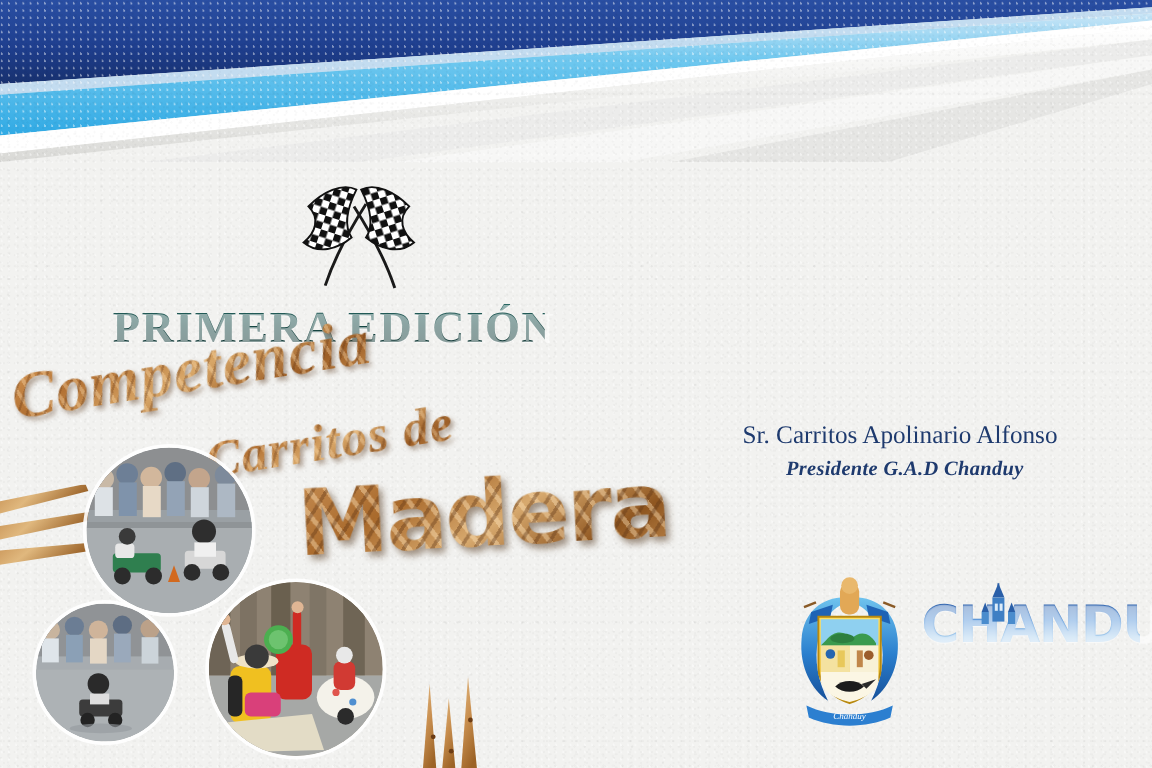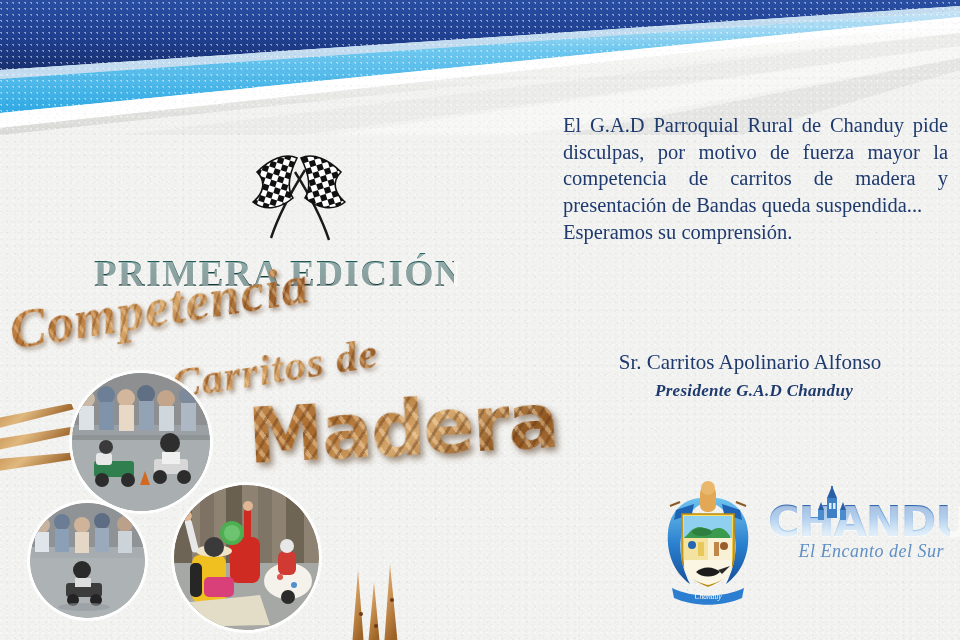--- a/index.html
+++ b/index.html
@@ -446,24 +446,20 @@
         <polygon points="60,8 68,90 54,90" fill="url(#gWood2)"></polygon>
         <circle cx="31" cy="58" r="2" fill="#6c3c14"></circle>
         <circle cx="62" cy="44" r="2" fill="#6c3c14"></circle>
         <circle cx="46" cy="70" r="2" fill="#6c3c14"></circle>
       </svg>
     </div>
   </div>
 
   <div class="right-col">
 
-    <div class="notice-text">
-      <div>El G.A.D Parroquial Rural de Chanduy pide disculpas, por motivo de fuerza mayor la competencia de carritos de madera y presentación de Bandas queda suspendida...</div>
-      <div class="last-line">Esperamos su comprensión.</div>
-    </div>
 
     <div class="sign-name">Sr. Carritos Apolinario Alfonso</div>
     <div class="sign-title">Presidente G.A.D Chanduy</div>
 
     <div class="logo-row">
 
       <div class="coat-of-arms">
         <svg viewBox="0 0 92 128" xmlns="http://www.w3.org/2000/svg" aria-hidden="true">
           <defs>
             <linearGradient id="gWing" x1="0" y1="0" x2="0" y2="1">
@@ -518,17 +514,16 @@
             <rect x="17" y="17" width="2.5" height="6" fill="#dcecf9"></rect>
             <rect x="21" y="17" width="2.5" height="6" fill="#dcecf9"></rect>
             <polygon points="9,16 12,24 6,24" fill="#2a5fa8"></polygon>
             <rect x="6" y="24" width="6" height="10" fill="#4a8ccd"></rect>
             <polygon points="31,16 34,24 28,24" fill="#2a5fa8"></polygon>
             <rect x="28" y="24" width="6" height="10" fill="#4a8ccd"></rect>
             <rect x="19.2" y="-2" width="1.6" height="5" fill="#2a5fa8"></rect>
           </svg>
         </div>
         <div class="chanduy-word">CHANDUY</div>
-        <div class="chanduy-tag">El Encanto del Sur</div>
       </div>
     </div>
   </div>
 </div>
 
 </body></html>

